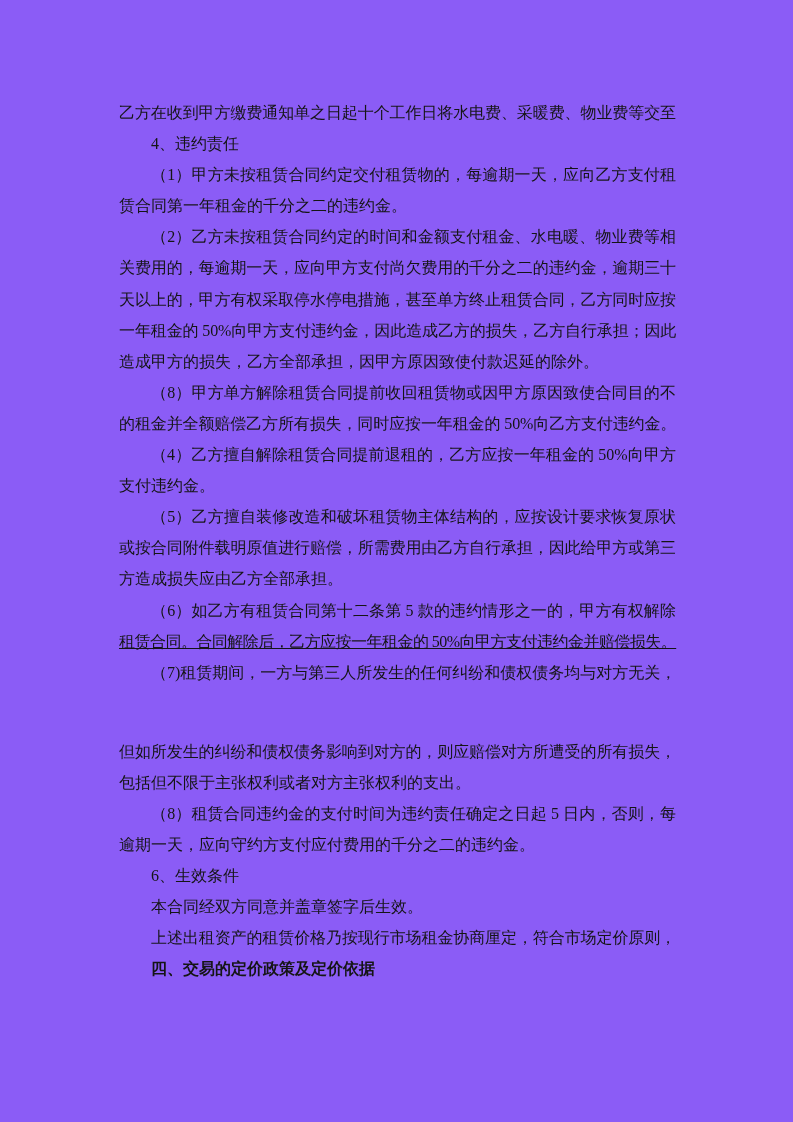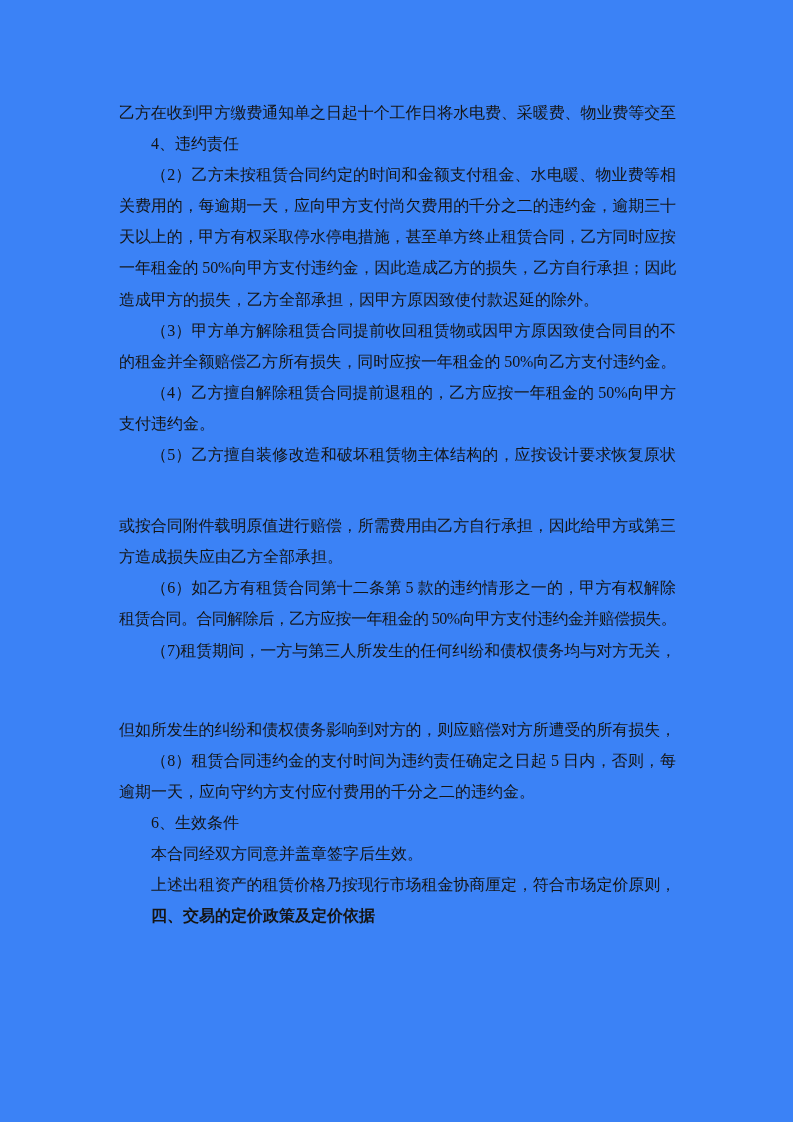--- a/index.html
+++ b/index.html
@@ -12,21 +12,21 @@
     height: 1122px;
     position: relative;
     overflow: hidden;
     font-family: "Liberation Serif", "DejaVu Serif", serif;
   }
   .page {
     position: absolute;
     left: 0; top: 0;
     width: 793px;
     height: 1122px;
-    background: #3b82f6;
+    background: #8b5cf6;
   }
   .content {
     position: absolute;
     left: 119px;
     top: 97px;
     width: 557px;
     font-size: 16px;
     line-height: 31.1px;
     color: #151515;
   }
@@ -57,46 +57,51 @@
 
 <div class="page">
   <div class="content" id="content" style="color: rgb(21, 21, 21);">
       <div class="para">
         <div class="line" style="letter-spacing: -0.09px;">乙方在收到甲方缴费通知单之日起十个工作日将水电费、采暖费、物业费等交至</div>
       </div>
       <div class="para">
         <div class="line indent last">4、违约责任</div>
       </div>
       <div class="para">
+        <div class="line indent">（1）甲方未按租赁合同约定交付租赁物的，每逾期一天，应向乙方支付租</div>
+        <div class="line last">赁合同第一年租金的千分之二的违约金。</div>
+      </div>
+      <div class="para">
         <div class="line indent">（2）乙方未按租赁合同约定的时间和金额支付租金、水电暖、物业费等相</div>
         <div class="line" style="letter-spacing: -0.09px;">关费用的，每逾期一天，应向甲方支付尚欠费用的千分之二的违约金，逾期三十</div>
         <div class="line" style="letter-spacing: -0.09px;">天以上的，甲方有权采取停水停电措施，甚至单方终止租赁合同，乙方同时应按</div>
         <div class="line" style="letter-spacing: -0.11px;">一年租金的 50%向甲方支付违约金，因此造成乙方的损失，乙方自行承担；因此</div>
         <div class="line last">造成甲方的损失，乙方全部承担，因甲方原因致使付款迟延的除外。</div>
       </div>
       <div class="para">
-        <div class="line indent">（3）甲方单方解除租赁合同提前收回租赁物或因甲方原因致使合同目的不</div>
+        <div class="line indent">（8）甲方单方解除租赁合同提前收回租赁物或因甲方原因致使合同目的不</div>
         <div class="line last" style="letter-spacing: -0.11px;">的租金并全额赔偿乙方所有损失，同时应按一年租金的 50%向乙方支付违约金。</div>
       </div>
       <div class="para">
         <div class="line indent">（4）乙方擅自解除租赁合同提前退租的，乙方应按一年租金的 50%向甲方</div>
         <div class="line last">支付违约金。</div>
       </div>
       <div class="para">
         <div class="line indent">（5）乙方擅自装修改造和破坏租赁物主体结构的，应按设计要求恢复原状</div>
-        <div class="line" style="letter-spacing: -0.09px; margin-top: 40px;">或按合同附件载明原值进行赔偿，所需费用由乙方自行承担，因此给甲方或第三</div>
+        <div class="line" style="letter-spacing: -0.09px;">或按合同附件载明原值进行赔偿，所需费用由乙方自行承担，因此给甲方或第三</div>
         <div class="line last">方造成损失应由乙方全部承担。</div>
       </div>
       <div class="para">
         <div class="line indent">（6）如乙方有租赁合同第十二条第 5 款的违约情形之一的，甲方有权解除</div>
-        <div class="line last" style="letter-spacing: -0.53px;">租赁合同。合同解除后，乙方应按一年租金的 50%向甲方支付违约金并赔偿损失。</div>
+        <div class="line last" style="letter-spacing: -0.53px; text-decoration: underline;">租赁合同。合同解除后，乙方应按一年租金的 50%向甲方支付违约金并赔偿损失。</div>
       </div>
       <div class="para">
         <div class="line indent">（7)租赁期间，一方与第三人所发生的任何纠纷和债权债务均与对方无关，</div>
         <div class="line" style="letter-spacing: -0.09px; margin-top: 48px;">但如所发生的纠纷和债权债务影响到对方的，则应赔偿对方所遭受的所有损失，</div>
+        <div class="line last">包括但不限于主张权利或者对方主张权利的支出。</div>
       </div>
       <div class="para">
         <div class="line indent">（8）租赁合同违约金的支付时间为违约责任确定之日起 5 日内，否则，每</div>
         <div class="line last">逾期一天，应向守约方支付应付费用的千分之二的违约金。</div>
       </div>
       <div class="para">
         <div class="line indent last">6、生效条件</div>
       </div>
       <div class="para">
         <div class="line indent last">本合同经双方同意并盖章签字后生效。</div>

